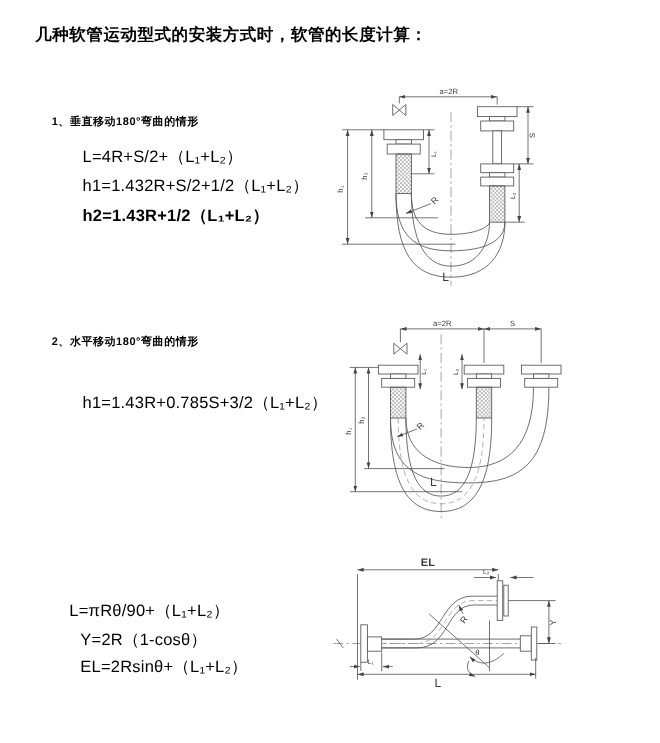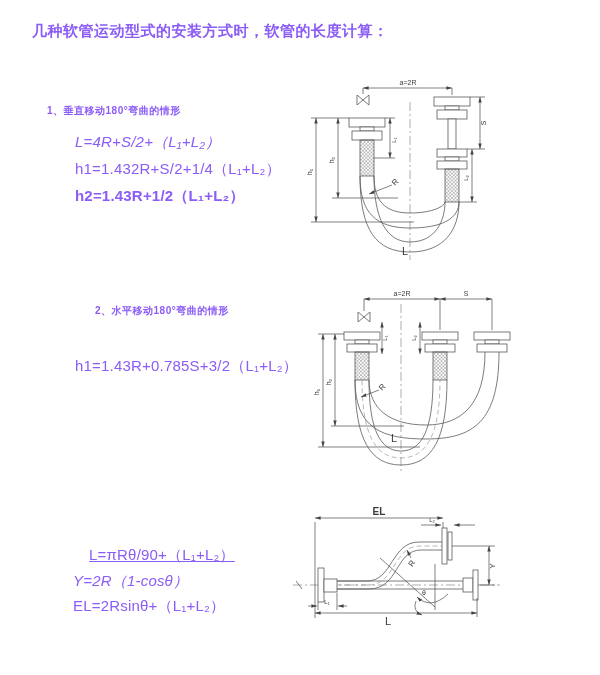--- a/index.html
+++ b/index.html
@@ -1,45 +1,45 @@
 <!DOCTYPE html>
 <html><head>
 <meta charset="utf-8">
 <style>
   html,body{margin:0;padding:0;background:#fff;}
   .canvas{position:relative;width:600px;height:675px;background:#ffffff;overflow:hidden;
-          font-family:"Liberation Sans",sans-serif;color:#8b5cf6;}
+          font-family:"Liberation Sans",sans-serif;color:#000000;}
   .doc-title{position:absolute;left:32px;top:22px;font-size:15px;font-weight:700;letter-spacing:.5px;}
   .sec-heading{position:absolute;font-size:10px;font-weight:700;letter-spacing:.5px;}
   .formula{position:absolute;font-size:15px;font-weight:400;letter-spacing:.2px;white-space:nowrap;}
   .diagram{position:absolute;}
   svg text{font-family:"Liberation Sans",sans-serif;fill:#3a3a3a;}
   .thin{stroke:#5a5a5a;stroke-width:.8;fill:none;}
   .dim{stroke:#4a4a4a;stroke-width:.7;fill:none;}
   .cl{stroke:#8a8a8a;stroke-width:.7;fill:none;stroke-dasharray:9 3 2 3;}
   .hosecl{stroke:#8a8a8a;stroke-width:.6;fill:none;stroke-dasharray:5 3;}
   .part{stroke:#5a5a5a;stroke-width:.8;fill:#ffffff;}
 </style>
 </head>
 <body>
 
 <div class="canvas">
 
   <div class="doc-title">几种软管运动型式的安装方式时，软管的长度计算：</div>
 
   <div class="sec-heading" style="left:47px;top:104px;">1、垂直移动180°弯曲的情形</div>
-  <div class="formula" style="left:75px;top:133px;font-style:italic;">L=4R+S/2+（L₁+L₂）</div>
-  <div class="formula" style="left:75px;top:160px;">h1=1.432R+S/2+1/4（L₁+L₂）</div>
+  <div class="formula" style="left:75px;top:133px;">L=4R+S/2+（L₁+L₂）</div>
+  <div class="formula" style="left:75px;top:160px;">h1=1.432R+S/2+1/2（L₁+L₂）</div>
   <div class="formula" style="left:75px;top:187px;font-weight:bold;">h2=1.43R+1/2（L₁+L₂）</div>
 
-  <div class="sec-heading" style="left:47px;top:304px;margin-left:48px;">2、水平移动180°弯曲的情形</div>
+  <div class="sec-heading" style="left:47px;top:304px;">2、水平移动180°弯曲的情形</div>
   <div class="formula" style="left:75px;top:357px;">h1=1.43R+0.785S+3/2（L₁+L₂）</div>
 
-  <div class="formula" style="left:89px;top:546px;text-decoration:underline;">L=πRθ/90+（L₁+L₂）</div>
-  <div class="formula" style="left:73px;top:572px;font-style:italic;">Y=2R（1-cosθ）</div>
+  <div class="formula" style="left:63px;top:546px;">L=πRθ/90+（L₁+L₂）</div>
+  <div class="formula" style="left:73px;top:572px;">Y=2R（1-cosθ）</div>
   <div class="formula" style="left:73px;top:597px;">EL=2Rsinθ+（L₁+L₂）</div>
 
   <div class="diagram" style="left:298px;top:58px;width:290px;height:212px;">
     <svg width="290" height="212" viewBox="0 0 290 212">
       <defs>
         <marker id="arr1" viewBox="0 0 8 6" refX="8" refY="3" markerWidth="8" markerHeight="6" orient="auto-start-reverse">
           <path d="M0,0.5 L8,3 L0,5.5 z" fill="#444"></path>
         </marker>
         <pattern id="braid1" patternUnits="userSpaceOnUse" width="3.5" height="3.5">
           <path d="M0,3.5 L3.5,0 M0,0 L3.5,3.5" stroke="#777" stroke-width="0.45"></path>
@@ -179,21 +179,21 @@
         <path class="thin" d="M57,96 C57,145 85,155 128,155 C175,155 201,138 201,68"></path>
       </g>
 
       <line class="dim" x1="81" y1="106" x2="63" y2="113" marker-end="url(#arr2)"></line>
       <text x="86" y="105" font-size="8" text-anchor="middle" transform="rotate(-45 86,105)">R</text>
 
       <text x="96" y="158" font-size="11" text-anchor="middle" fill="#222">L</text>
     </svg>
   </div>
 
-  <div class="diagram" style="left:285px;top:498px;width:305px;height:155px;text-decoration:underline;">
+  <div class="diagram" style="left:295px;top:498px;width:305px;height:155px;text-decoration:underline;">
     <svg width="305" height="155" viewBox="0 0 305 155">
       <defs>
         <marker id="arr3" viewBox="0 0 8 6" refX="8" refY="3" markerWidth="8" markerHeight="6" orient="auto-start-reverse">
           <path d="M0,0.5 L8,3 L0,5.5 z" fill="#444"></path>
         </marker>
       </defs>
 
       <line class="cl" x1="8" y1="87" x2="215" y2="87"></line>
       <line class="thin" x1="11" y1="83" x2="17" y2="91"></line>
 

